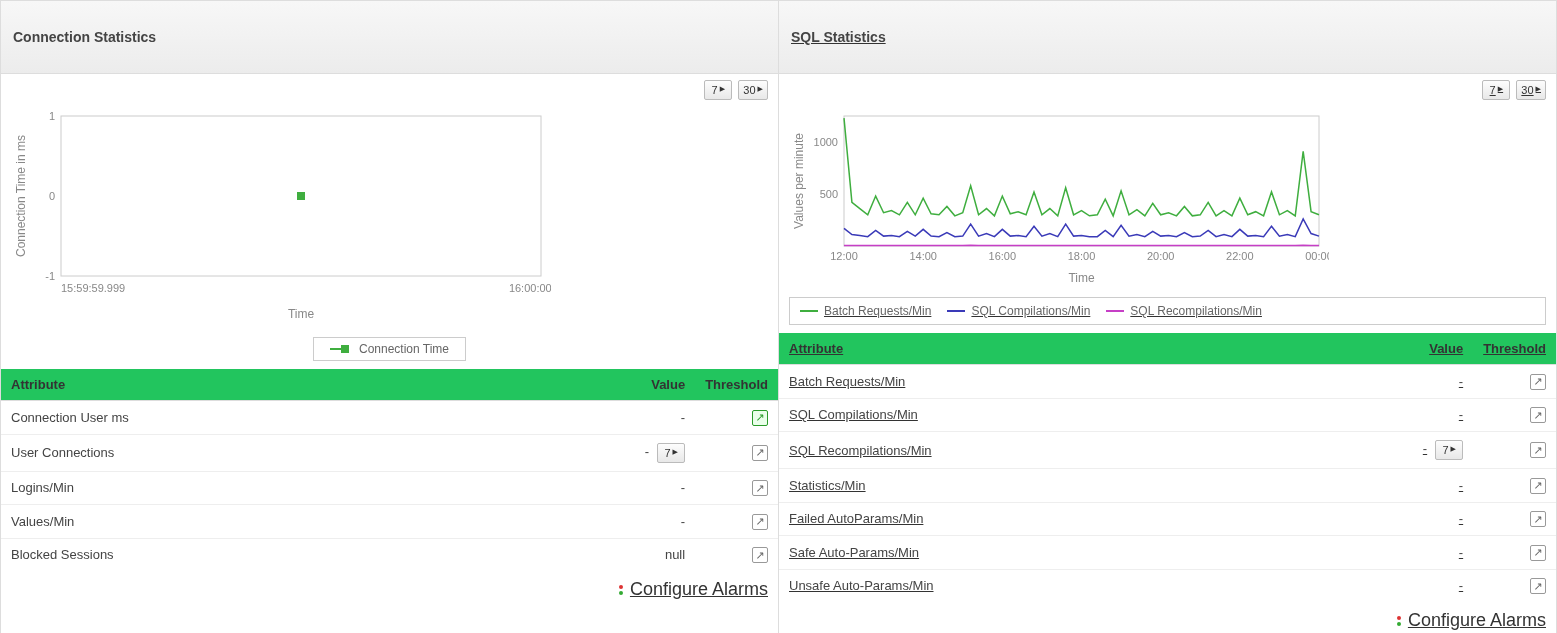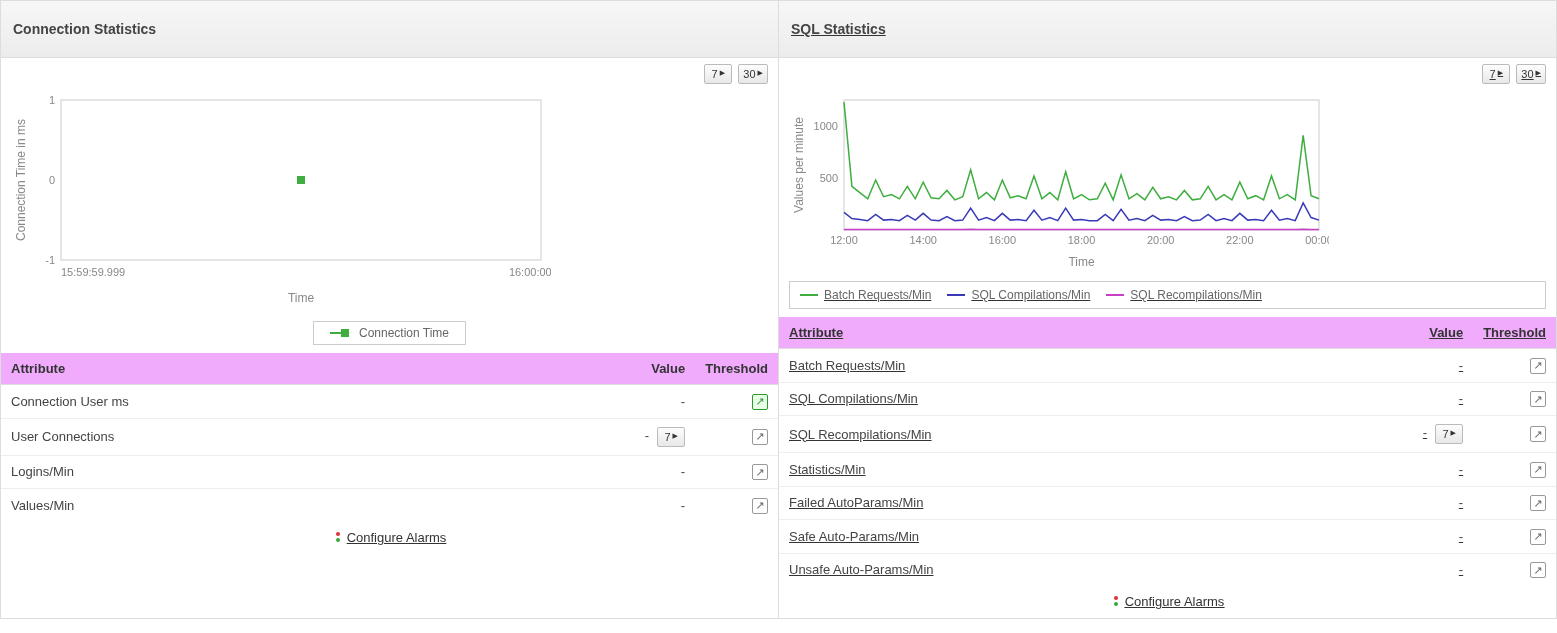--- a/index.html
+++ b/index.html
@@ -16,21 +16,21 @@
   .panel {
     flex: 1;
     display: flex;
     flex-direction: column;
     border-right: 1px solid #ddd;
   }
   .panel:last-child { border-right: none; text-decoration: underline; }
   .panel-header {
     background: linear-gradient(#f7f7f7, #ececec);
     border-bottom: 1px solid #ddd;
-    padding: 20px 12px;
+    padding: 28px 12px;
     font-weight: bold;
     font-size: 14px;
     color: #444;
   }
   .range-row {
     display: flex;
     justify-content: flex-end;
     padding: 6px 10px 0 10px;
     gap: 6px;
   }
@@ -84,21 +84,21 @@
     width: 100%;
     border-collapse: collapse;
     font-size: 13px;
   }
   .table th {
     text-align: left;
     padding: 8px 10px;
     border-bottom: 1px solid #ddd;
     font-weight: bold;
     color: #333;
-    background: #f0abfc;
+    background: #22c55e;
   }
   .table th.value, .table th.thresh { text-align: right; margin-top: 15px; }
   .table td {
     padding: 8px 10px;
     border-bottom: 1px solid #eee;
     color: #444;
     vertical-align: middle;
   }
   .table tr:last-child td { border-bottom: none; }
   .table td.value { text-align: right; white-space: nowrap; }
@@ -115,23 +115,23 @@
     color: #666;
     cursor: pointer;
     background: #fff;
   }
   .thresh-icon.ok {
     border-color: #2a9b2a;
     color: #2a9b2a;
     background: #eaffea;
   }
   .configure-row {
-    text-align: center;
+    text-align: right;
     padding: 8px 10px;
-    font-size: 13px;
+    font-size: 18px;
   }
   .configure-link {
     color: #333;
     text-decoration: underline;
     cursor: pointer;
   }
   .alarm-icon {
     display: inline-block;
     vertical-align: middle;
     margin-right: 4px;
@@ -208,20 +208,25 @@
             <td class="thresh"><span class="thresh-icon">↗</span></td>
           </tr>
           <tr>
             <td>Logins/Min</td>
             <td class="value"><span>-</span></td>
             <td class="thresh"><span class="thresh-icon">↗</span></td>
           </tr>
           <tr>
             <td>Values/Min</td>
             <td class="value"><span>-</span></td>
+            <td class="thresh"><span class="thresh-icon">↗</span></td>
+          </tr>
+          <tr>
+            <td>Blocked Sessions</td>
+            <td class="value"><span>null</span></td>
             <td class="thresh"><span class="thresh-icon">↗</span></td>
           </tr>
         </tbody>
     </table>
     <div class="configure-row">
       <span class="alarm-icon">
         <svg width="10" height="12">
             <circle cx="5" cy="3" r="2" fill="#d33"></circle>
             <circle cx="5" cy="9" r="2" fill="#3a3"></circle>
           </svg>

